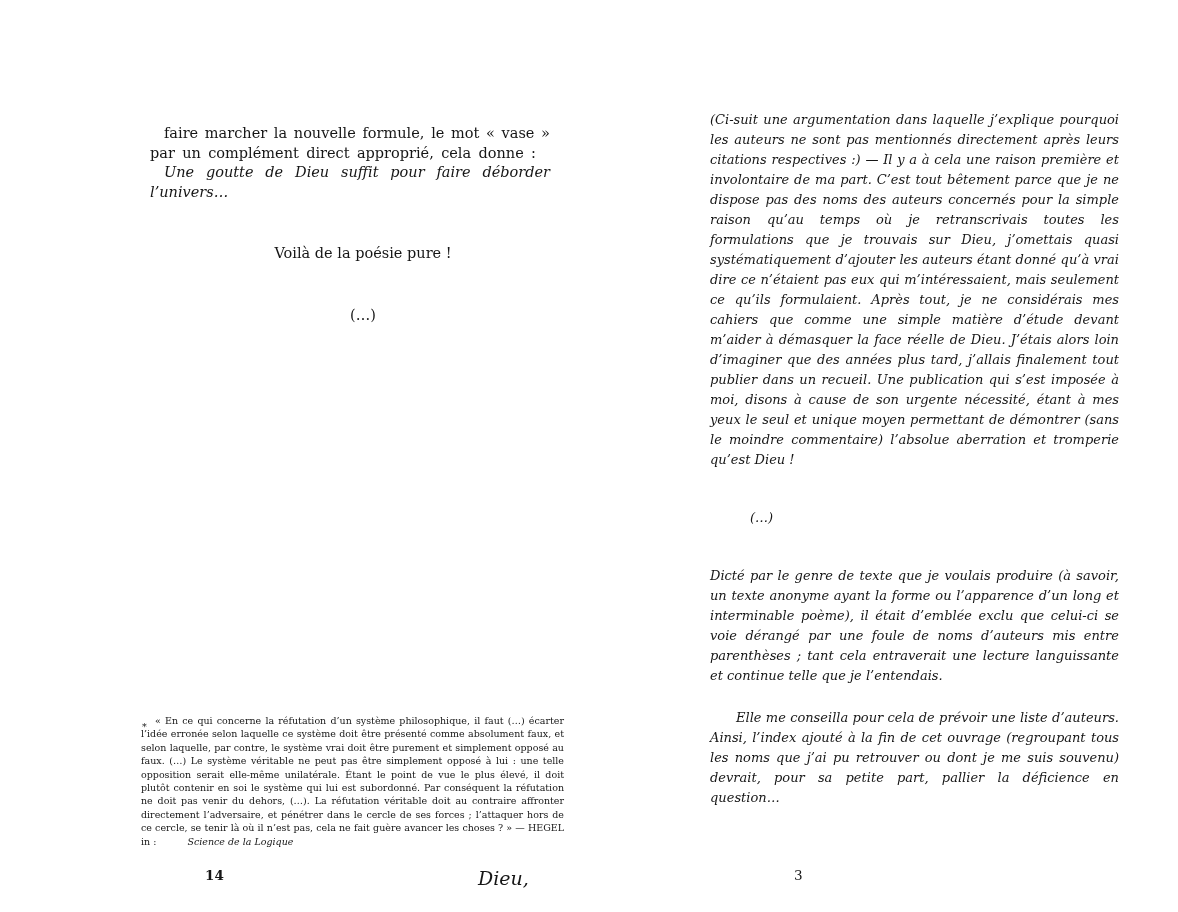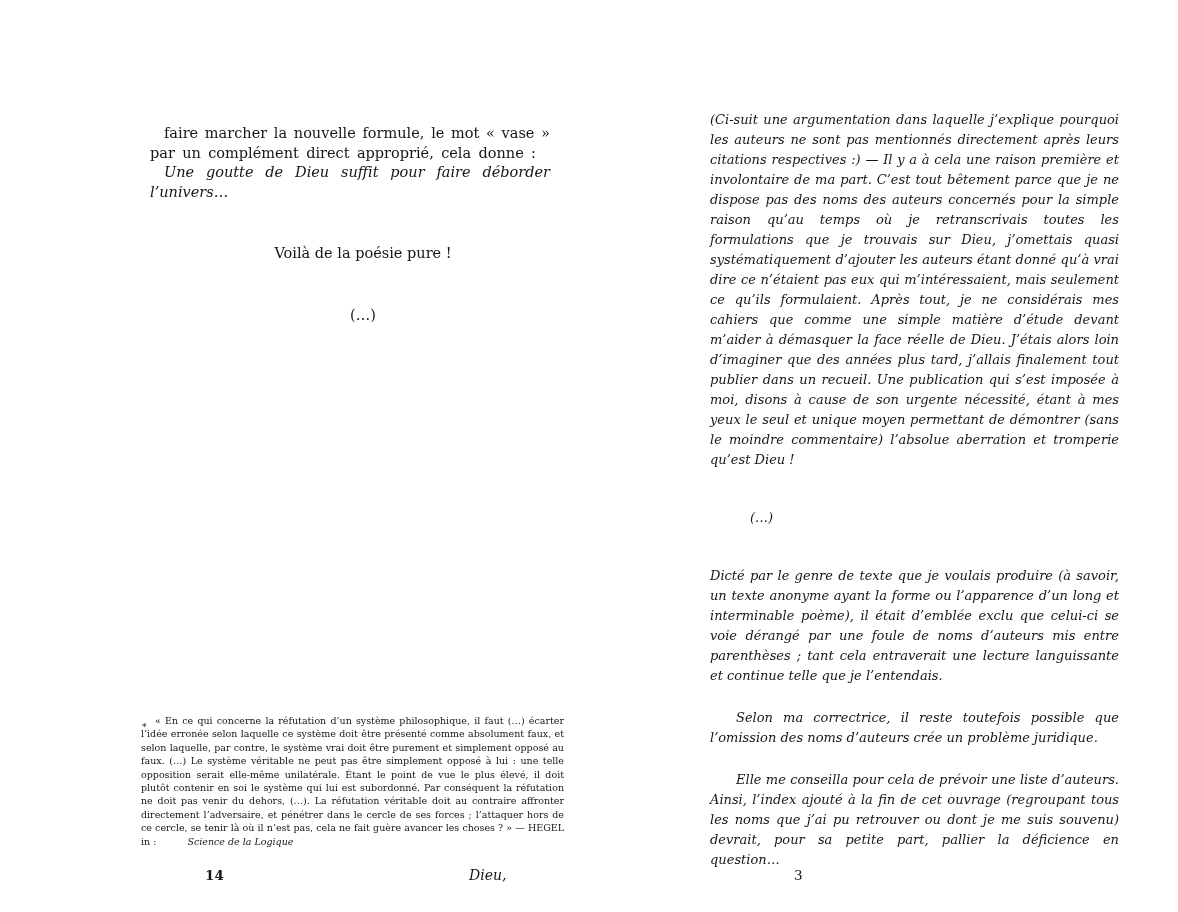--- a/index.html
+++ b/index.html
@@ -38,22 +38,22 @@
     left: 88px; top: 666px; width: 444px;
     font-size: 9.5px; line-height: 13.4px;
     text-align: justify;
     padding-left: 13px;
   }
   .fn-marker { position: absolute; left: 0; top: 0; }
   .pagenum { position: absolute; font-size: 13.5px; color: #161616; }
   .pagenum-left { left: 157px; top: 819px; font-weight: bold; }
   .pagenum-right { left: 746px; top: 819px; }
   .catchword {
-    position: absolute; left: 421px; top: 819px;
-    font-size: 14px; font-style: italic;
+    position: absolute; left: 430px; top: 819px;
+    font-size: 19px; font-style: italic;
   }
 </style>
 </head>
 <body>
 
 <div class="spread">
 
   <div>
     <div class="body-left">
       <p class="para"><span>faire marcher la nouvelle formule, le mot « vase » par un complément direct approprié, cela donne : </span><span class="italic">Une goutte de Dieu suffit pour faire déborder l’univers…</span></p>
@@ -67,20 +67,19 @@
 
     <div class="pagenum pagenum-left">14</div>
     <div class="catchword">Dieu,</div>
   </div>
 
   <div>
     <div class="body-right">
       <p class="para">(Ci-suit une argumentation dans laquelle j’explique pourquoi les auteurs ne sont pas mentionnés directement après leurs citations respectives :) — Il y a à cela une raison première et involontaire de ma part. C’est tout bêtement parce que je ne dispose pas des noms des auteurs concernés pour la simple raison qu’au temps où je retranscrivais toutes les formulations que je trouvais sur Dieu, j’omettais quasi systématiquement d’ajouter les auteurs étant donné qu’à vrai dire ce n’étaient pas eux qui m’intéressaient, mais seulement ce qu’ils formulaient. Après tout, je ne considérais mes cahiers que comme une simple matière d’étude devant m’aider à démasquer la face réelle de Dieu. J’étais alors loin d’imaginer que des années plus tard, j’allais finalement tout publier dans un recueil. Une publication qui s’est imposée à moi, disons à cause de son urgente nécessité, étant à mes yeux le seul et unique moyen permettant de démontrer (sans le moindre commentaire) l’absolue aberration et tromperie qu’est Dieu !</p>
       <p class="para indent-md gap-top">(…)</p>
       <p class="para gap-top">Dicté par le genre de texte que je voulais produire (à savoir, un texte anonyme ayant la forme ou l’apparence d’un long et interminable poème), il était d’emblée exclu que celui-ci se voie dérangé par une foule de noms d’auteurs mis entre parenthèses ; tant cela entraverait une lecture languissante et continue telle que je l’entendais.</p>
-      <p class="para ti">Selon ma correctrice, il reste toutefois possible que l’omission des noms d’auteurs crée un problème juridique.</p>
       <p class="para ti">Elle me conseilla pour cela de prévoir une liste d’auteurs. Ainsi, l’index ajouté à la fin de cet ouvrage (regroupant tous les noms que j’ai pu retrouver ou dont je me suis souvenu) devrait, pour sa petite part, pallier la déficience en question…</p>
     </div>
 
     <div class="pagenum pagenum-right">3</div>
   </div>
 
 </div>
 
 </body></html>

